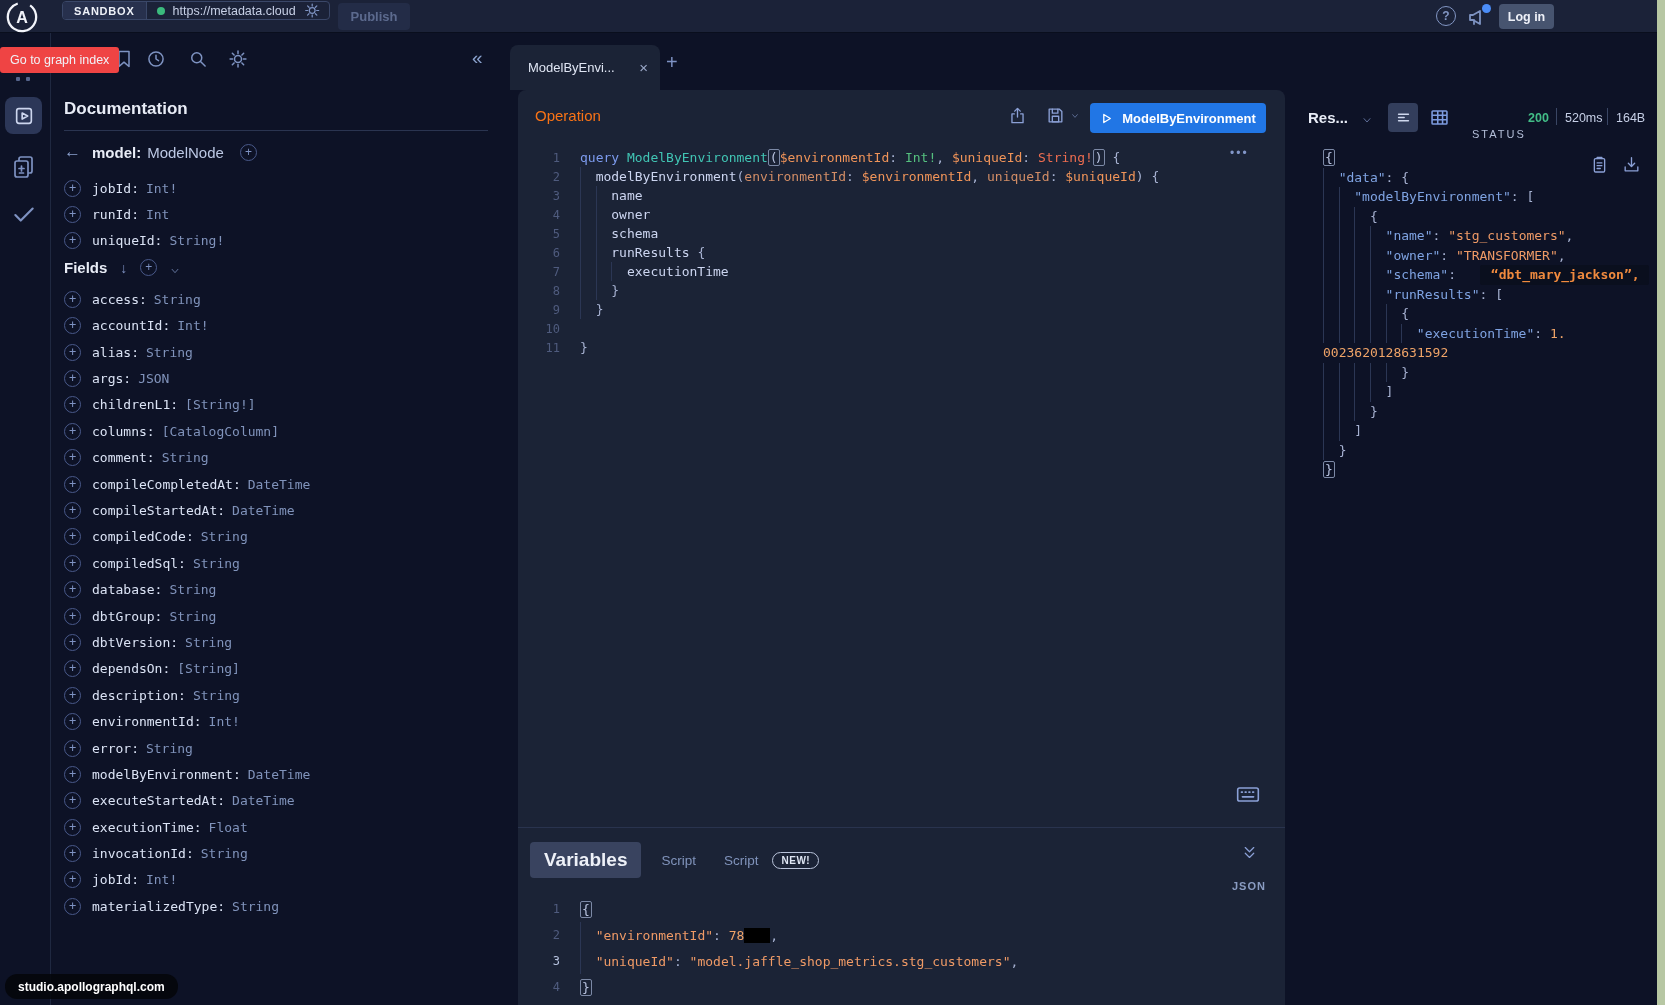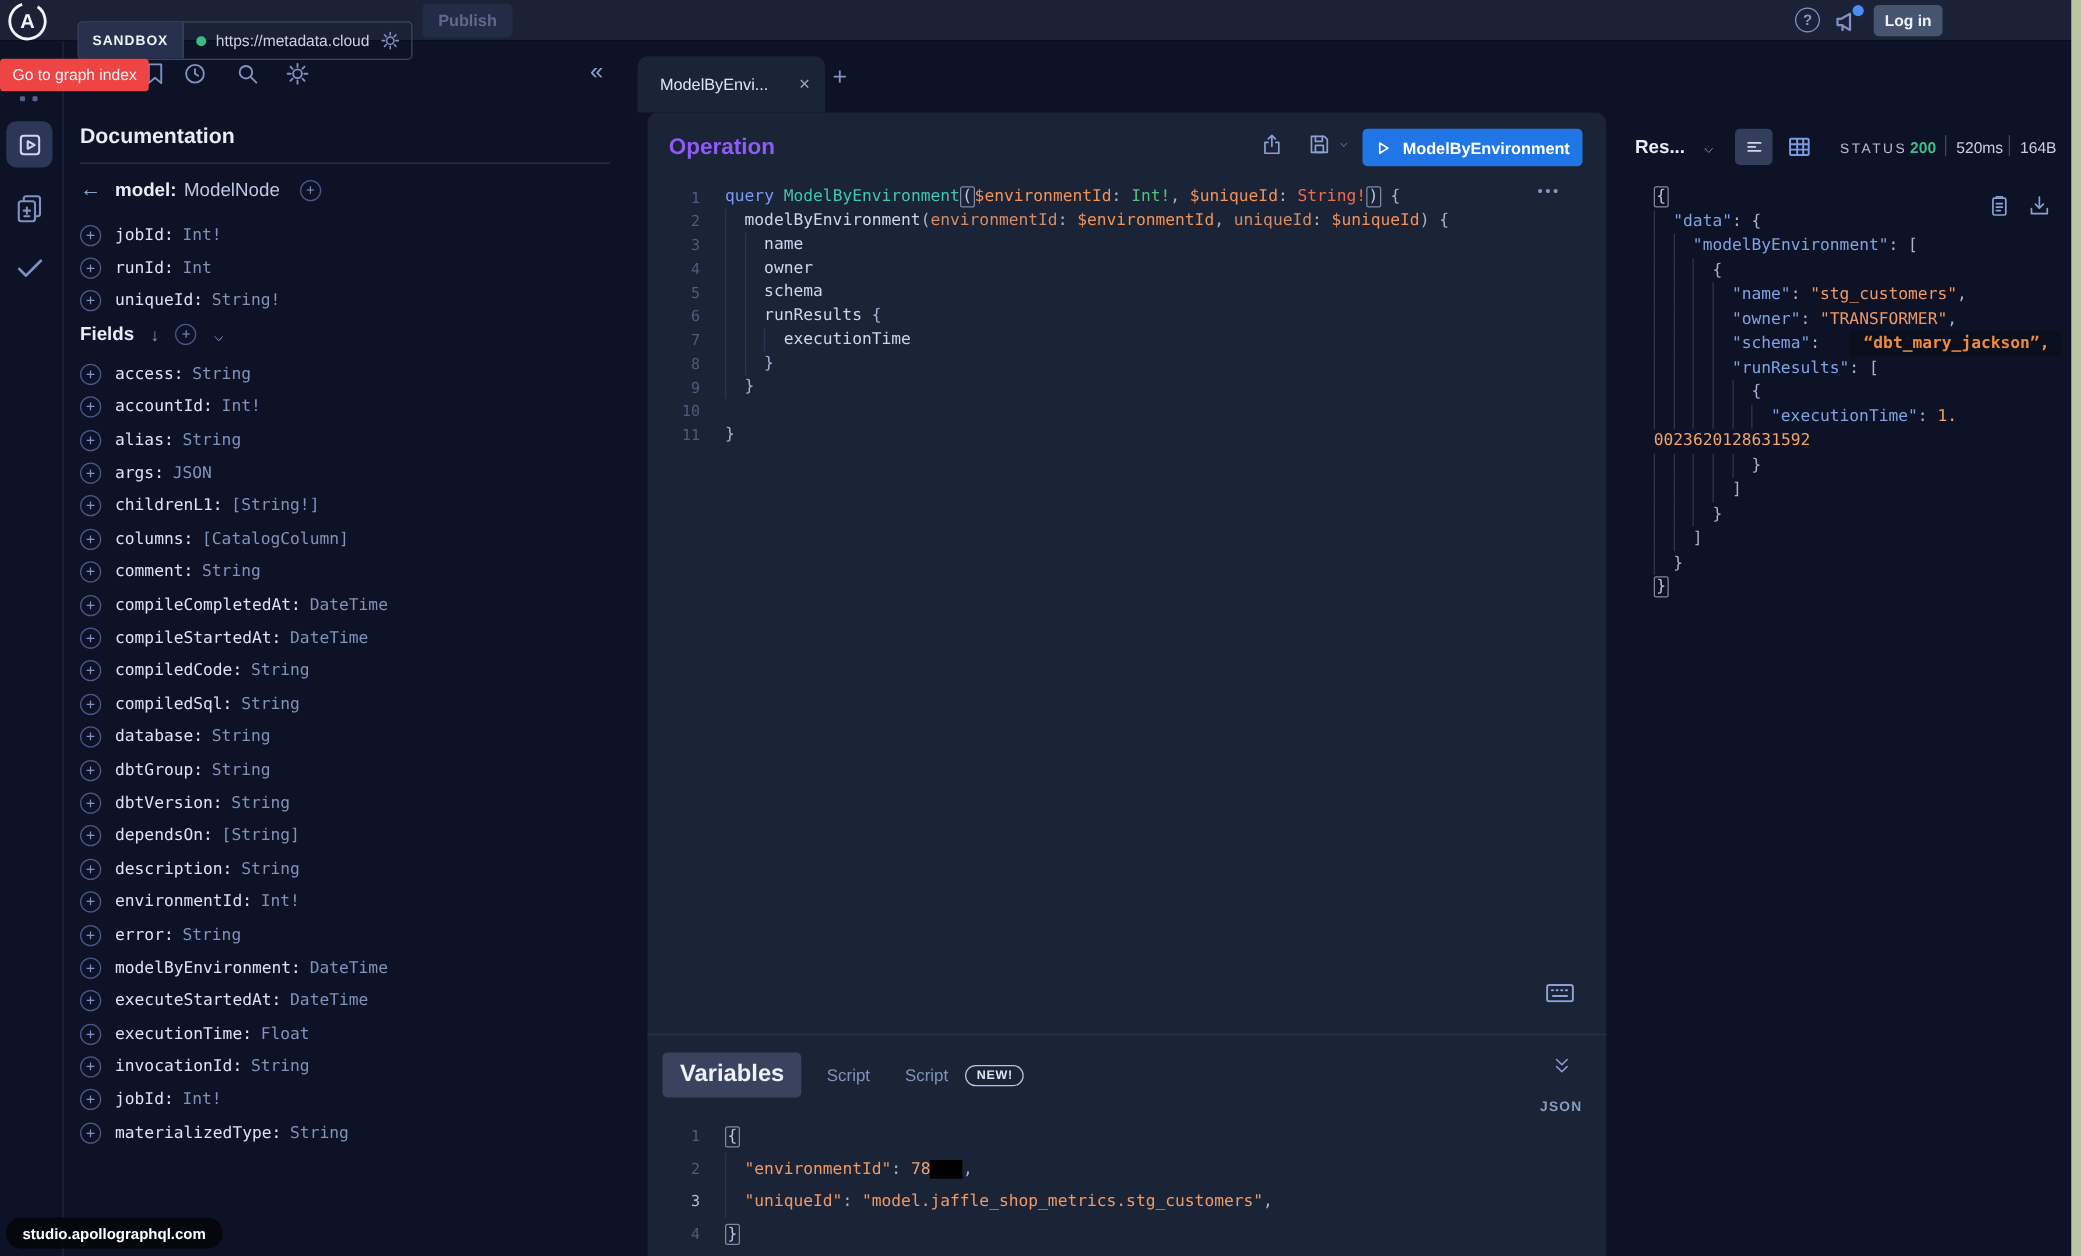--- a/index.html
+++ b/index.html
@@ -3,21 +3,21 @@
 <meta charset="utf-8">
 <style>
   * { margin:0; padding:0; box-sizing:border-box; }
   body { background:#000; font-family:"Liberation Sans", sans-serif; }
   #stage { position:relative; width:1665px; height:1005px; background:#0d1226; overflow:hidden; }
 
   
   #topbar { position:absolute; left:0; top:0; width:1665px; height:33px; background:#1b2238; border-bottom:1px solid #090e1d; }
   #logo { position:absolute; left:5px; top:0; width:34px; height:34px; z-index:5; }
   #logo svg { display:block; }
-  #sandbox-group { position:absolute; left:62px; top:17px; height:31px; display:flex; border:1px solid #3a4768; border-radius:4px; overflow:hidden; }
+  #sandbox-group { position:absolute; left:62px; top:1px; height:19px; display:flex; border:1px solid #3a4768; border-radius:4px; overflow:hidden; }
   #sandbox-label { background:#27304d; color:#eef1f8; font-size:11px; font-weight:bold; letter-spacing:.8px; display:flex; align-items:center; padding:0 11px; border-right:1px solid #3a4768; }
   #url-seg { display:flex; align-items:center; gap:8px; padding:0 8px 0 10px; width:182px; }
   #url-dot { width:8px; height:8px; border-radius:50%; background:#3bba7d; flex:none; }
   #url-text { color:#c7d0e6; font-size:12.5px; white-space:nowrap; overflow:hidden; width:128px; }
   #publish-btn { position:absolute; left:338px; top:3px; width:72px; height:27px; background:#232c47; color:#5c6a8e; font-size:13px; font-weight:bold; border:none; border-radius:4px; }
   #help-icon { position:absolute; left:1436px; top:6px; width:20px; height:20px; border:1.5px solid #8296c4; border-radius:50%; color:#8296c4; font-size:12px; font-weight:bold; display:flex; align-items:center; justify-content:center; }
   #megaphone { position:absolute; left:1466px; top:5px; width:24px; height:24px; }
   #mega-dot { position:absolute; left:16px; top:-1px; width:9px; height:9px; background:#4b8df8; border-radius:50%; }
   #login-btn { position:absolute; left:1499px; top:4px; width:55px; height:25px; background:#47546f; color:#eef1f8; font-size:12.5px; font-weight:bold; border:none; border-radius:4px; }
 
@@ -56,21 +56,21 @@
   #fields-chevron { width:10px; height:10px; }
   #fields-list { margin-top:10px; }
 
   
   #main-card { position:absolute; left:518px; top:90px; width:767px; height:915px; background:#1b2336; border-radius:8px 8px 0 0; }
   #tab-active { position:absolute; left:510px; top:45px; width:150px; height:45px; background:#1b2336; border-radius:8px 8px 0 0; display:flex; align-items:center; padding:0 12px 0 18px; z-index:2; }
   #tab-label { color:#dfe5f3; font-size:13px; flex:1; white-space:nowrap; overflow:hidden; }
   #tab-close { color:#9aa7c7; font-size:15px; cursor:pointer; margin-left:6px; }
   #tab-add { position:absolute; left:666px; top:51px; color:#7e92c4; font-size:20px; cursor:pointer; }
 
-  #op-title { position:absolute; left:17px; top:17px; font-size:18px; font-weight:bold; color:#8b5cf6; }
+  #op-title { position:absolute; left:17px; top:17px; font-size:15px; font-weight:normal; color:#f97316; }
   #share-icon { position:absolute; left:490px; top:16px; width:19px; height:19px; cursor:pointer; }
   #save-icon { position:absolute; left:528px; top:16px; width:19px; height:19px; cursor:pointer; }
   #save-chevron { position:absolute; left:552px; top:22px; width:10px; height:8px; cursor:pointer; }
   #run-btn { position:absolute; left:572px; top:13px; width:176px; height:30px; background:#2176e5; border:none; border-radius:4px; display:flex; align-items:center; justify-content:center; gap:9px; color:#fff; font-size:13px; font-weight:bold; cursor:pointer; }
   #op-menu { position:absolute; left:712px; top:56px; color:#8296c8; font-size:12px; letter-spacing:2px; cursor:pointer; }
   #kbd-icon { position:absolute; left:718px; top:697px; width:24px; height:15px; cursor:pointer; }
   #mid-divider { position:absolute; left:0; top:737px; width:767px; height:1px; background:#29334e; }
 
   
   .cl { display:flex; align-items:center; height:19px; font-family:"DejaVu Sans Mono", monospace; font-size:13px; }
@@ -95,21 +95,21 @@
   #vars-collapse { position:absolute; left:723px; top:754px; width:17px; height:17px; cursor:pointer; }
   #json-label { position:absolute; left:714px; top:790px; color:#8a9cc2; font-size:11px; font-weight:bold; letter-spacing:1px; }
   #vars-code { position:absolute; left:8px; top:806px; }
   #vars-code .cl { height:26px; }
 
   
   #resp-title { position:absolute; left:1308px; top:109px; font-size:15px; font-weight:bold; color:#e8ecf6; }
   #resp-chevron { position:absolute; left:1360px; top:116px; width:14px; height:9px; cursor:pointer; }
   #resp-list-btn { position:absolute; left:1388px; top:103px; width:30px; height:29px; background:#333e5c; border-radius:4px; display:flex; align-items:center; justify-content:center; cursor:pointer; }
   #resp-grid-btn { position:absolute; left:1429px; top:107px; width:21px; height:21px; cursor:pointer; }
-  #resp-status-label { position:absolute; left:1472px; top:113px; font-size:11px; letter-spacing:2px; color:#b3bed8;text-align:right; }
+  #resp-status-label { position:absolute; left:1472px; top:128px; font-size:11px; letter-spacing:2px; color:#b3bed8;text-align:right; }
   #resp-status-code { position:absolute; left:1528px; top:111px; font-size:12.5px; font-weight:bold; color:#42bd87; }
   .resp-div { position:absolute; top:108px; width:1px; height:17px; background:#3a4664; }
   #resp-time { position:absolute; left:1565px; top:111px; font-size:12.5px; color:#c6cfe6; }
   #resp-size { position:absolute; left:1616px; top:111px; font-size:12.5px; color:#c6cfe6; }
   #resp-code { position:absolute; left:1323px; top:148px; }
   #resp-code .cl { height:19.5px; }
   #copy-icon { position:absolute; left:1590px; top:155px; width:19px; height:19px; cursor:pointer; }
   #download-icon { position:absolute; left:1622px; top:155px; width:19px; height:19px; cursor:pointer; }
 
   .i { stroke:#7e93c2; fill:none; stroke-width:1.8; stroke-linecap:round; stroke-linejoin:round; }

